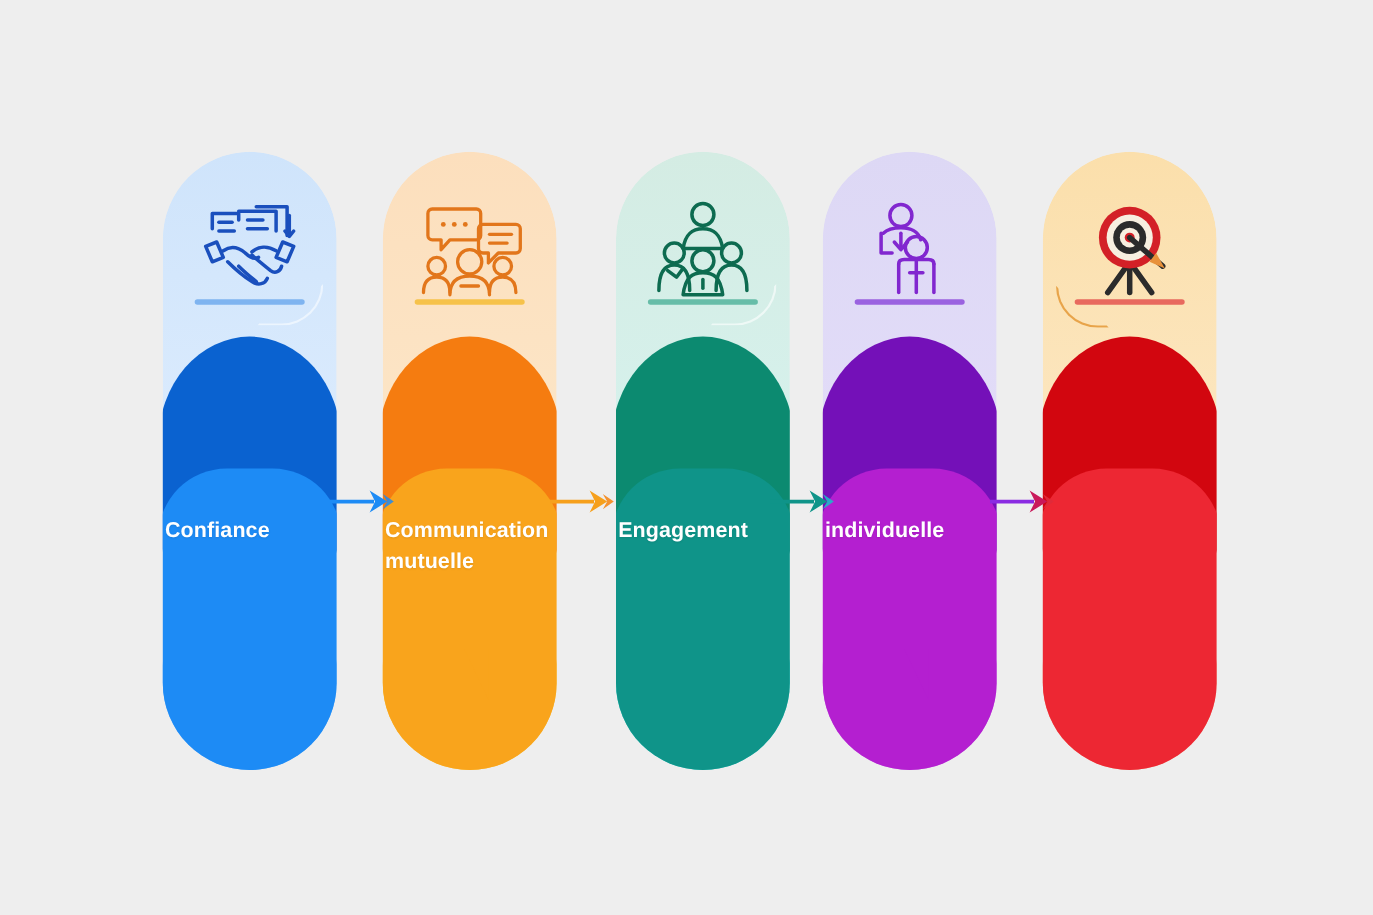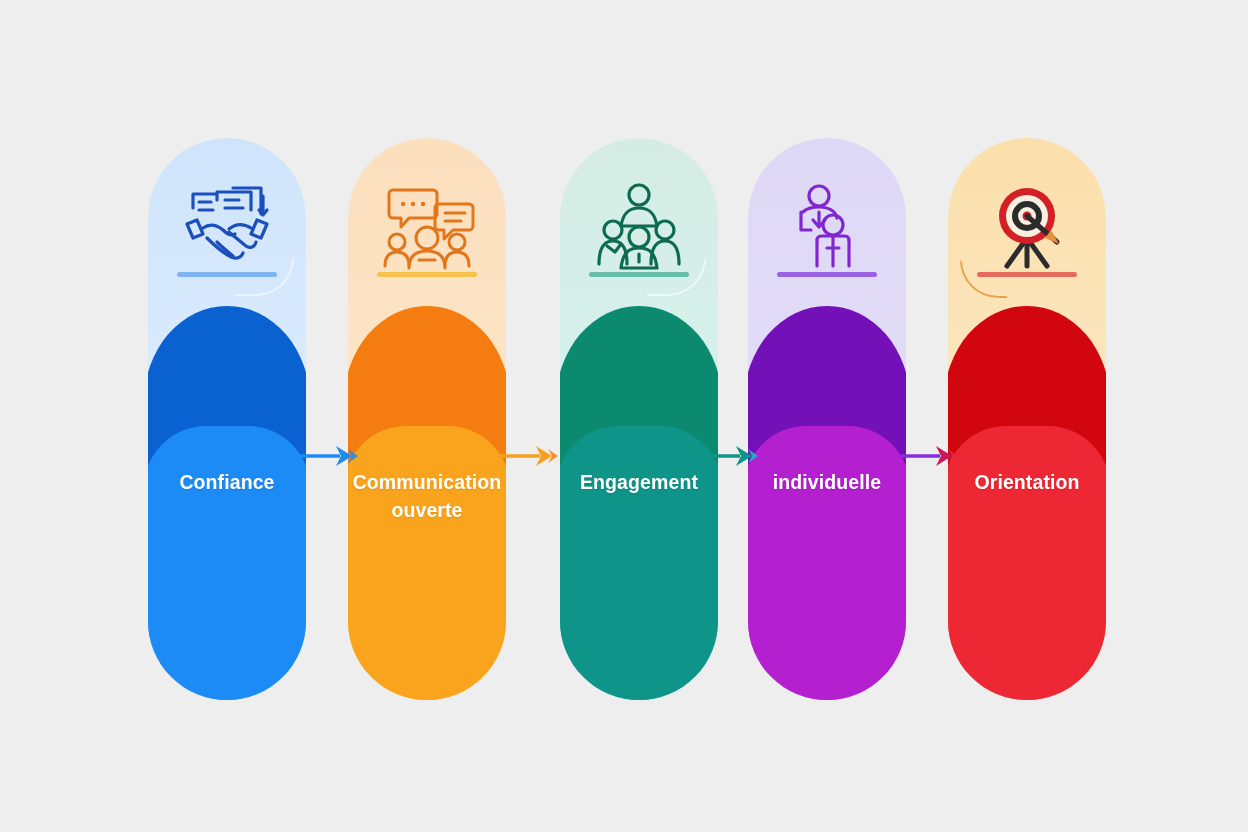--- a/index.html
+++ b/index.html
@@ -116,21 +116,20 @@
     border-radius: 0 0 40px 0;
     z-index: 3;
   }
 
   
   .label {
     position: absolute;
     top: 330px;
     left: 2px;
     width: 154px;
-    text-align: center;
     color: #ffffff;
     font-size: 19.5px;
     font-weight: bold;
     line-height: 1.45;
     letter-spacing: 0.1px;
     z-index: 6;
     text-shadow: 0 1px 2px rgba(0,0,0,0.10);
   }
 
   
@@ -204,21 +203,21 @@
         <path d="M32 88 C32 76 39 71 50 71 C61 71 68 76 68 88"></path>
         <path d="M42 80 H58"></path>
         <circle cx="80" cy="62" r="8"></circle>
         <path d="M68 86 C68 76 73 72 80 72 C87 72 92 76 92 86"></path>
       </svg>
     </div>
     <div class="divider" style="background:#f6c24a"></div>
 
     <div class="label">
       <div>Communication</div>
-      <div>ouverte</div>
+      <div>mutuelle</div>
     </div>
   </div>
 
   <div class="card" style="left:560px">
     <div class="wash" style="background:linear-gradient(180deg,#d4ece3 0%,#d6f1ec 45%,#dffaf6 100%)"></div>
     <div class="blob-dark" style="background:#0c8a70"></div>
     <div class="blob-low" style="background:#26cbc9;opacity:.9"></div>
     <div class="blob-mid" style="background:#0f9489"></div>
 
     <div class="icon-wrap">
@@ -291,21 +290,20 @@
         <circle cx="50" cy="36" r="9" fill="#f7efe0"></circle>
         <circle cx="50" cy="36" r="4.5" fill="#d32027"></circle>
         <path d="M50 36 L80 62" stroke="#2b2b2b" stroke-width="5" stroke-linecap="round"></path>
         <path d="M74 50 L82 64 L68 58 Z" fill="#e8913a"></path>
       </svg>
     </div>
     <div class="divider" style="background:#e8695e"></div>
     <div class="arc" style="left:12px;top:122px;width:44px;border-color:transparent transparent #e8a44a #e8a44a;border-radius:0 0 0 40px"></div>
 
     <div class="label">
-      <div>Orientation</div>
     </div>
   </div>
 
   <div class="arrow" style="left:300px">
     <svg width="62" height="26" viewBox="0 0 62 26">
       <path d="M0 13 L40 13" stroke="#1d8bf5" stroke-width="3.4"></path>
       <path d="M36 3 L52 13 L36 23 L41 13 Z" fill="#1d8bf5"></path>
       <path d="M48 6 L58 13 L48 20 L52 13 Z" fill="#1d8bf5" opacity="0.85"></path>
     </svg>
   </div>

